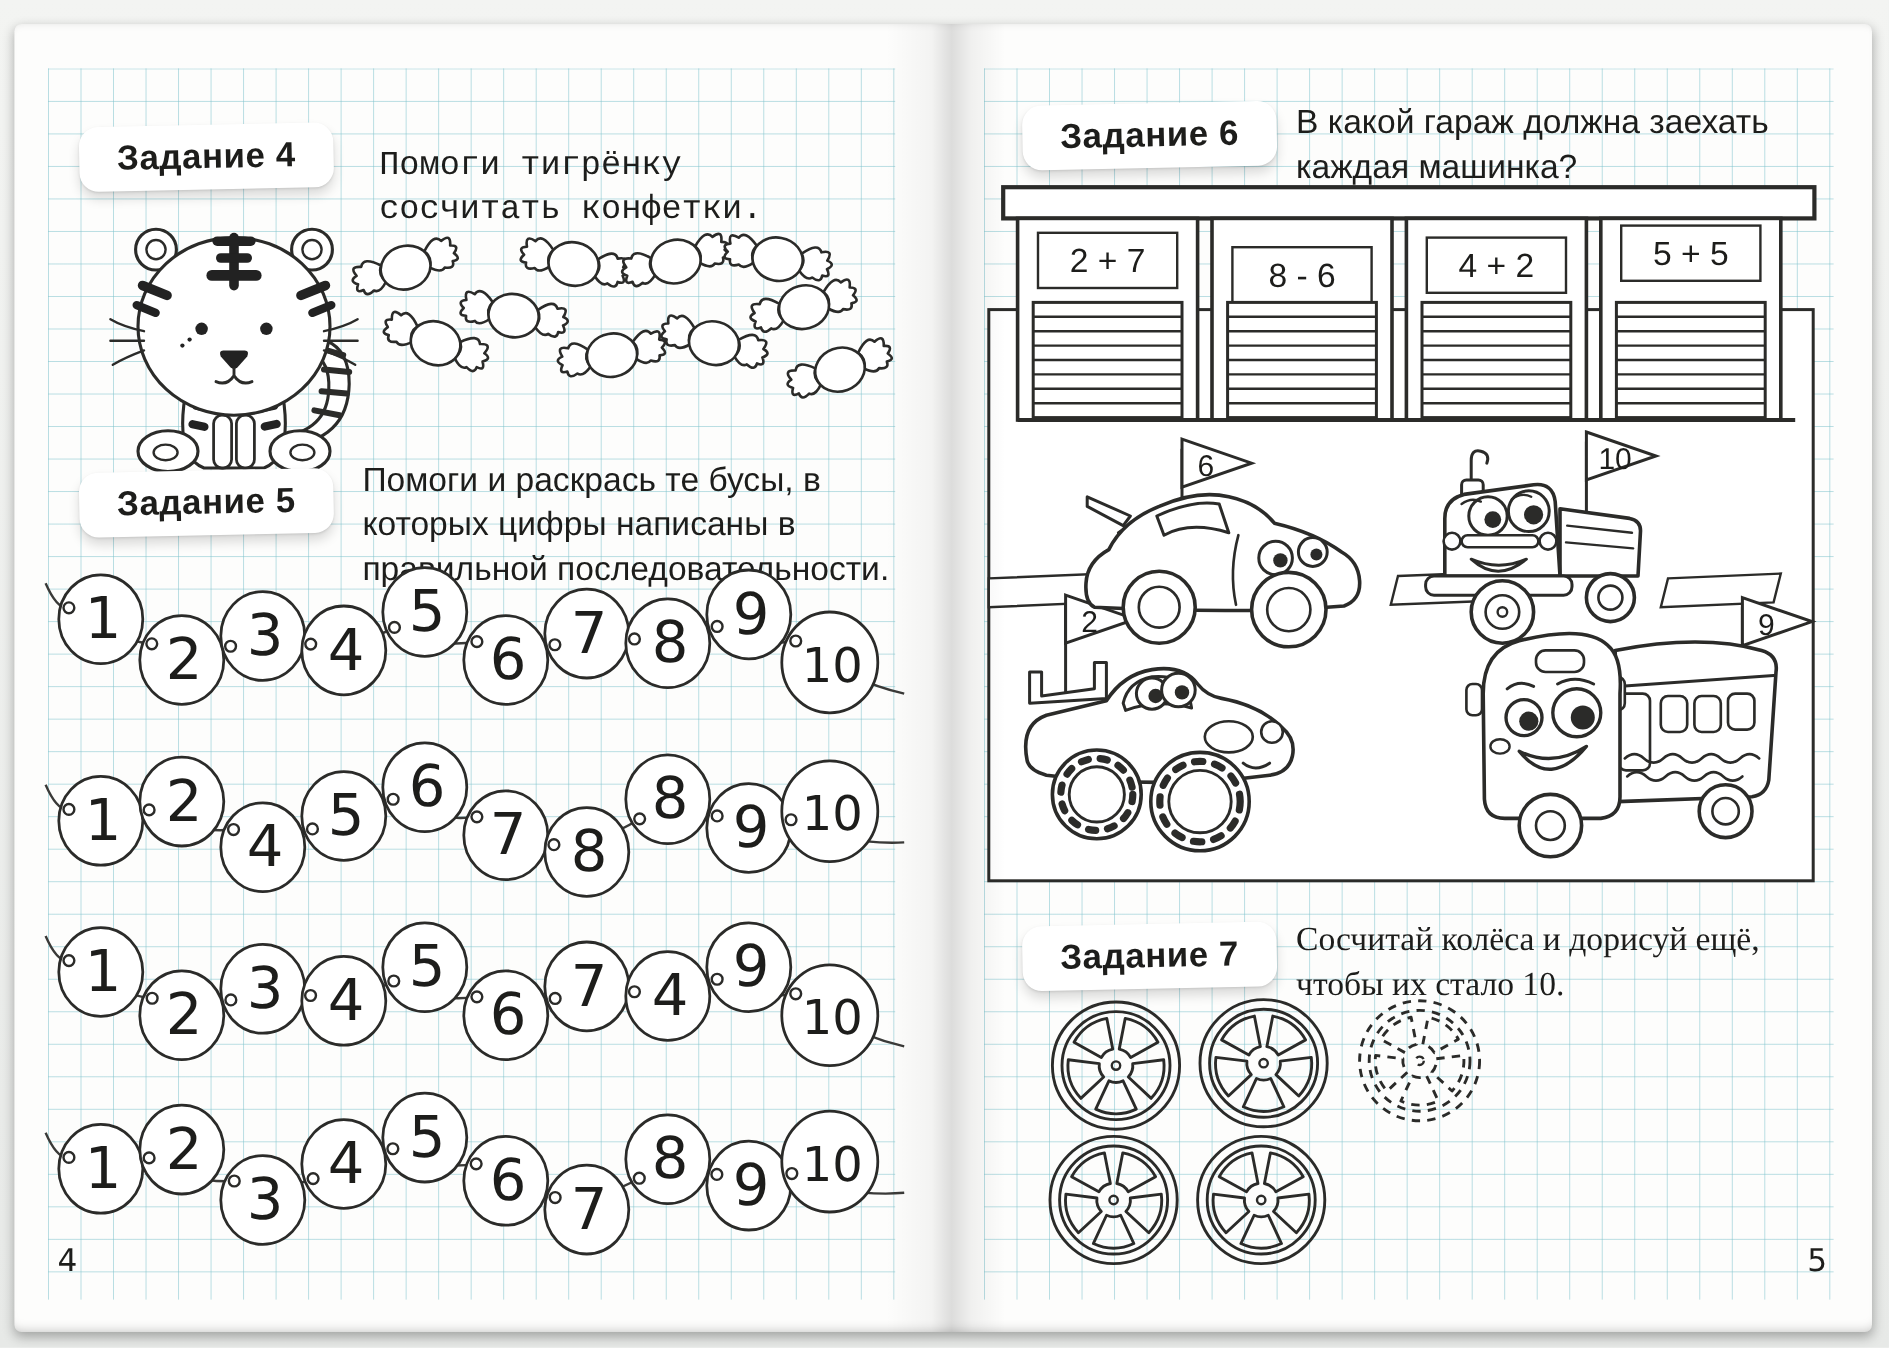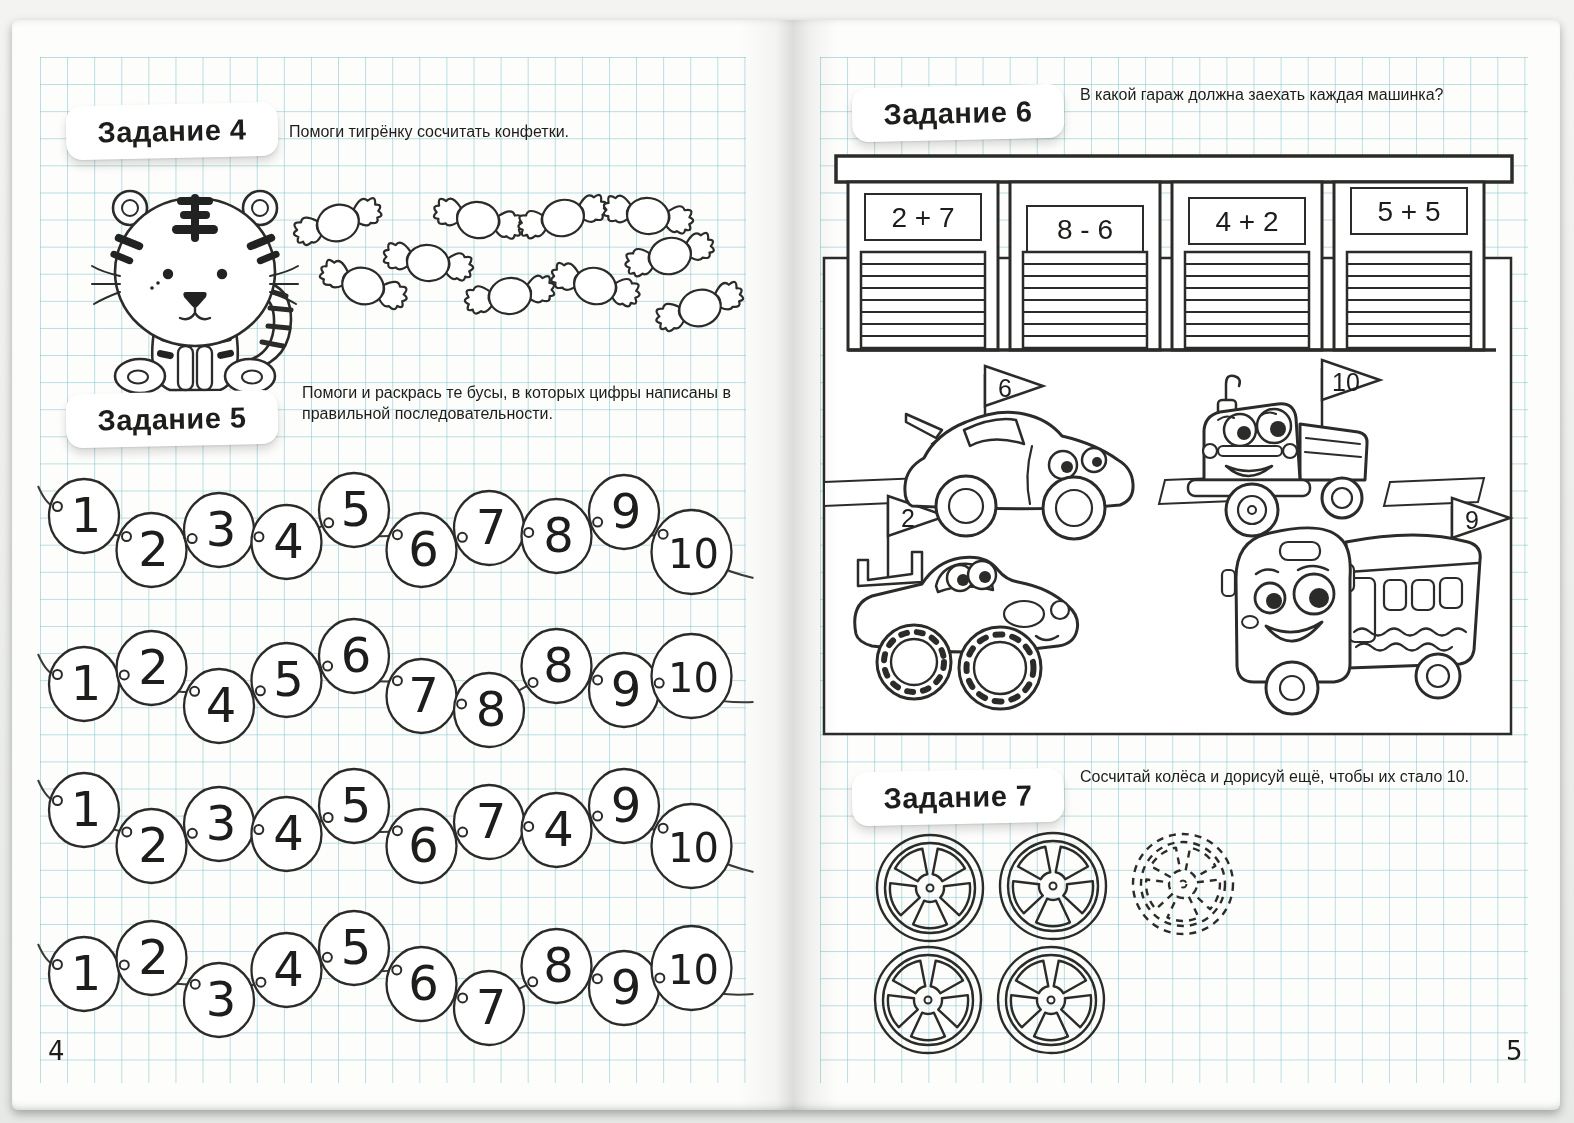--- a/index.html
+++ b/index.html
@@ -12,38 +12,38 @@
       linear-gradient(to bottom, rgba(128,195,205,.55) 1px, transparent 1px);
       background-size:27.1px 27.1px;}
   .grid-left{left:40px;top:57px;width:706px;height:1026px;}
   .grid-right{left:820px;top:57px;width:708px;height:1026px;}
   .spine{position:absolute;left:738px;top:20px;width:100px;height:1090px;
       background:linear-gradient(90deg, rgba(0,0,0,0) 0%, rgba(0,0,0,.04) 38%, rgba(0,0,0,.13) 55%, rgba(0,0,0,.05) 72%, rgba(0,0,0,0) 100%);}
   .badge{position:absolute;background:#fff;border-radius:16px;width:212px;height:54px;
       box-shadow:0 6px 10px rgba(0,0,0,.14), 0 1px 2px rgba(0,0,0,.10);
       display:flex;align-items:center;justify-content:center;transform:rotate(-1.2deg);}
   .badge span{font-weight:bold;font-size:29px;color:#1d1d1b;letter-spacing:.5px;}
-  .instr{position:absolute;font-size:16px;line-height:1.32;color:#1d1d1b;}
+  .instr{position:absolute;font-size:28px;line-height:1.32;color:#1d1d1b;}
   .pagenum{position:absolute;font-size:26px;color:#1d1d1b;font-family:"DejaVu Sans",sans-serif;}
   svg{position:absolute;overflow:visible;}
   svg text{font-family:"DejaVu Sans",sans-serif;}
   .lbl{font-family:"Liberation Sans",sans-serif;}
 </style>
 </head>
 <body>
 
 <div class="photo">
   <div class="sheet"></div>
   <div class="gridpane grid-left"></div>
   <div class="gridpane grid-right"></div>
 
   <div class="badge" style="left:66px;top:104px;">
     <span>Задание 4</span>
   </div>
-  <div class="instr" style="left:289px;top:121px;width:420px;">Помоги тигрёнку сосчитать конфетки.</div>
+  <div class="instr" style="left:316px;top:121px;width:420px;font-family:Liberation Mono, monospace;">Помоги тигрёнку сосчитать конфетки.</div>
 
   <svg style="left:90px;top:180px;" width="210" height="220" viewBox="0 0 210 220">
     <g stroke="#2b2b29" fill="#fff" stroke-width="2.6" stroke-linecap="round" stroke-linejoin="round">
       <path d="M146,192 Q200,188 201,140 Q201,112 182,104 Q172,101 171,114 Q185,122 184,144 Q183,180 142,184 Z"></path>
       <path d="M176,110 L196,116 M180,128 L201,130 M178,146 L199,148 M172,162 L193,166" stroke-width="5" fill="none"></path>
       <path d="M66,140 Q54,200 80,210 L130,210 Q156,200 144,140 Z"></path>
       <ellipse cx="50" cy="196" rx="25" ry="17"></ellipse>
         <ellipse cx="48" cy="197" rx="10" ry="6.5" stroke-width="2"></ellipse>
       <ellipse cx="160" cy="196" rx="25" ry="17"></ellipse>
         <ellipse cx="162" cy="197" rx="10" ry="6.5" stroke-width="2"></ellipse>
@@ -442,21 +442,21 @@
       <ellipse cx="22" cy="106" rx="8" ry="6" stroke-width="2"></ellipse>
       <path d="M38,110 Q64,142 94,106 Q66,124 38,110 Z" stroke-width="2.8"></path>
       <circle cx="64" cy="172" r="26"></circle>
         <circle cx="64" cy="172" r="12" stroke-width="2.2"></circle>
     </g>
   </svg>
 
   <div class="badge" style="left:852px;top:770px;">
     <span>Задание 7</span>
   </div>
-  <div class="instr" style="left:1080px;top:766px;width:450px;">Сосчитай колёса и дорисуй ещё, чтобы их стало 10.</div>
+  <div class="instr" style="left:1080px;top:766px;width:450px;font-family:Liberation Serif, serif;">Сосчитай колёса и дорисуй ещё, чтобы их стало 10.</div>
 
   <svg id="wheels" style="left:852px;top:818px;" width="430" height="250" viewBox="0 0 430 250">
       <g transform="translate(78,70)" stroke="#2b2b29" fill="none" stroke-width="2.4" stroke-linejoin="round">
         <circle r="53"></circle>
         <circle r="45"></circle>
         <circle r="3.5" stroke-width="2"></circle>
         <path d="M12.7,-5.9 L36.3,-16.9 A40,40 0 0 1 36.3,16.9 L12.7,5.9 A14,14 0 0 0 12.7,-5.9 Z" transform="rotate(-54)"></path>
         <path d="M12.7,-5.9 L36.3,-16.9 A40,40 0 0 1 36.3,16.9 L12.7,5.9 A14,14 0 0 0 12.7,-5.9 Z" transform="rotate(18)"></path>
         <path d="M12.7,-5.9 L36.3,-16.9 A40,40 0 0 1 36.3,16.9 L12.7,5.9 A14,14 0 0 0 12.7,-5.9 Z" transform="rotate(90)"></path>
         <path d="M12.7,-5.9 L36.3,-16.9 A40,40 0 0 1 36.3,16.9 L12.7,5.9 A14,14 0 0 0 12.7,-5.9 Z" transform="rotate(162)"></path>

